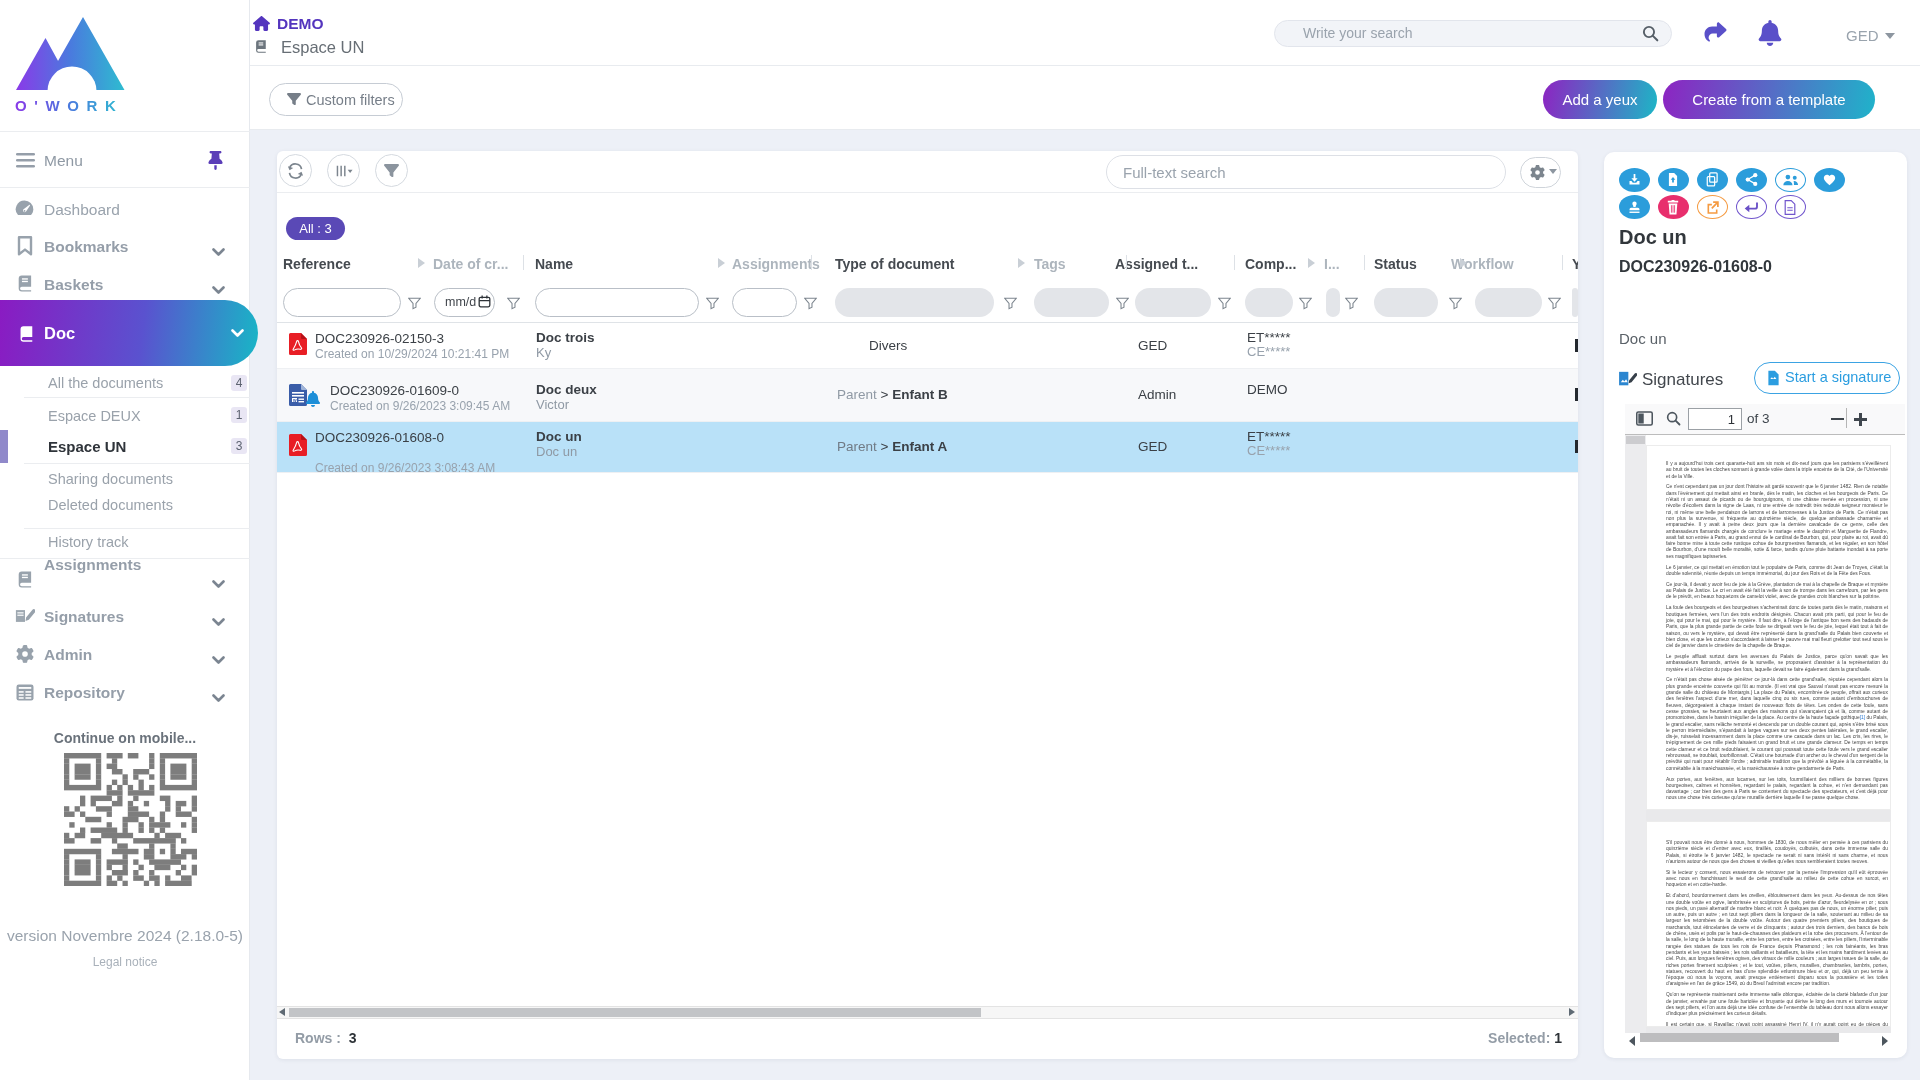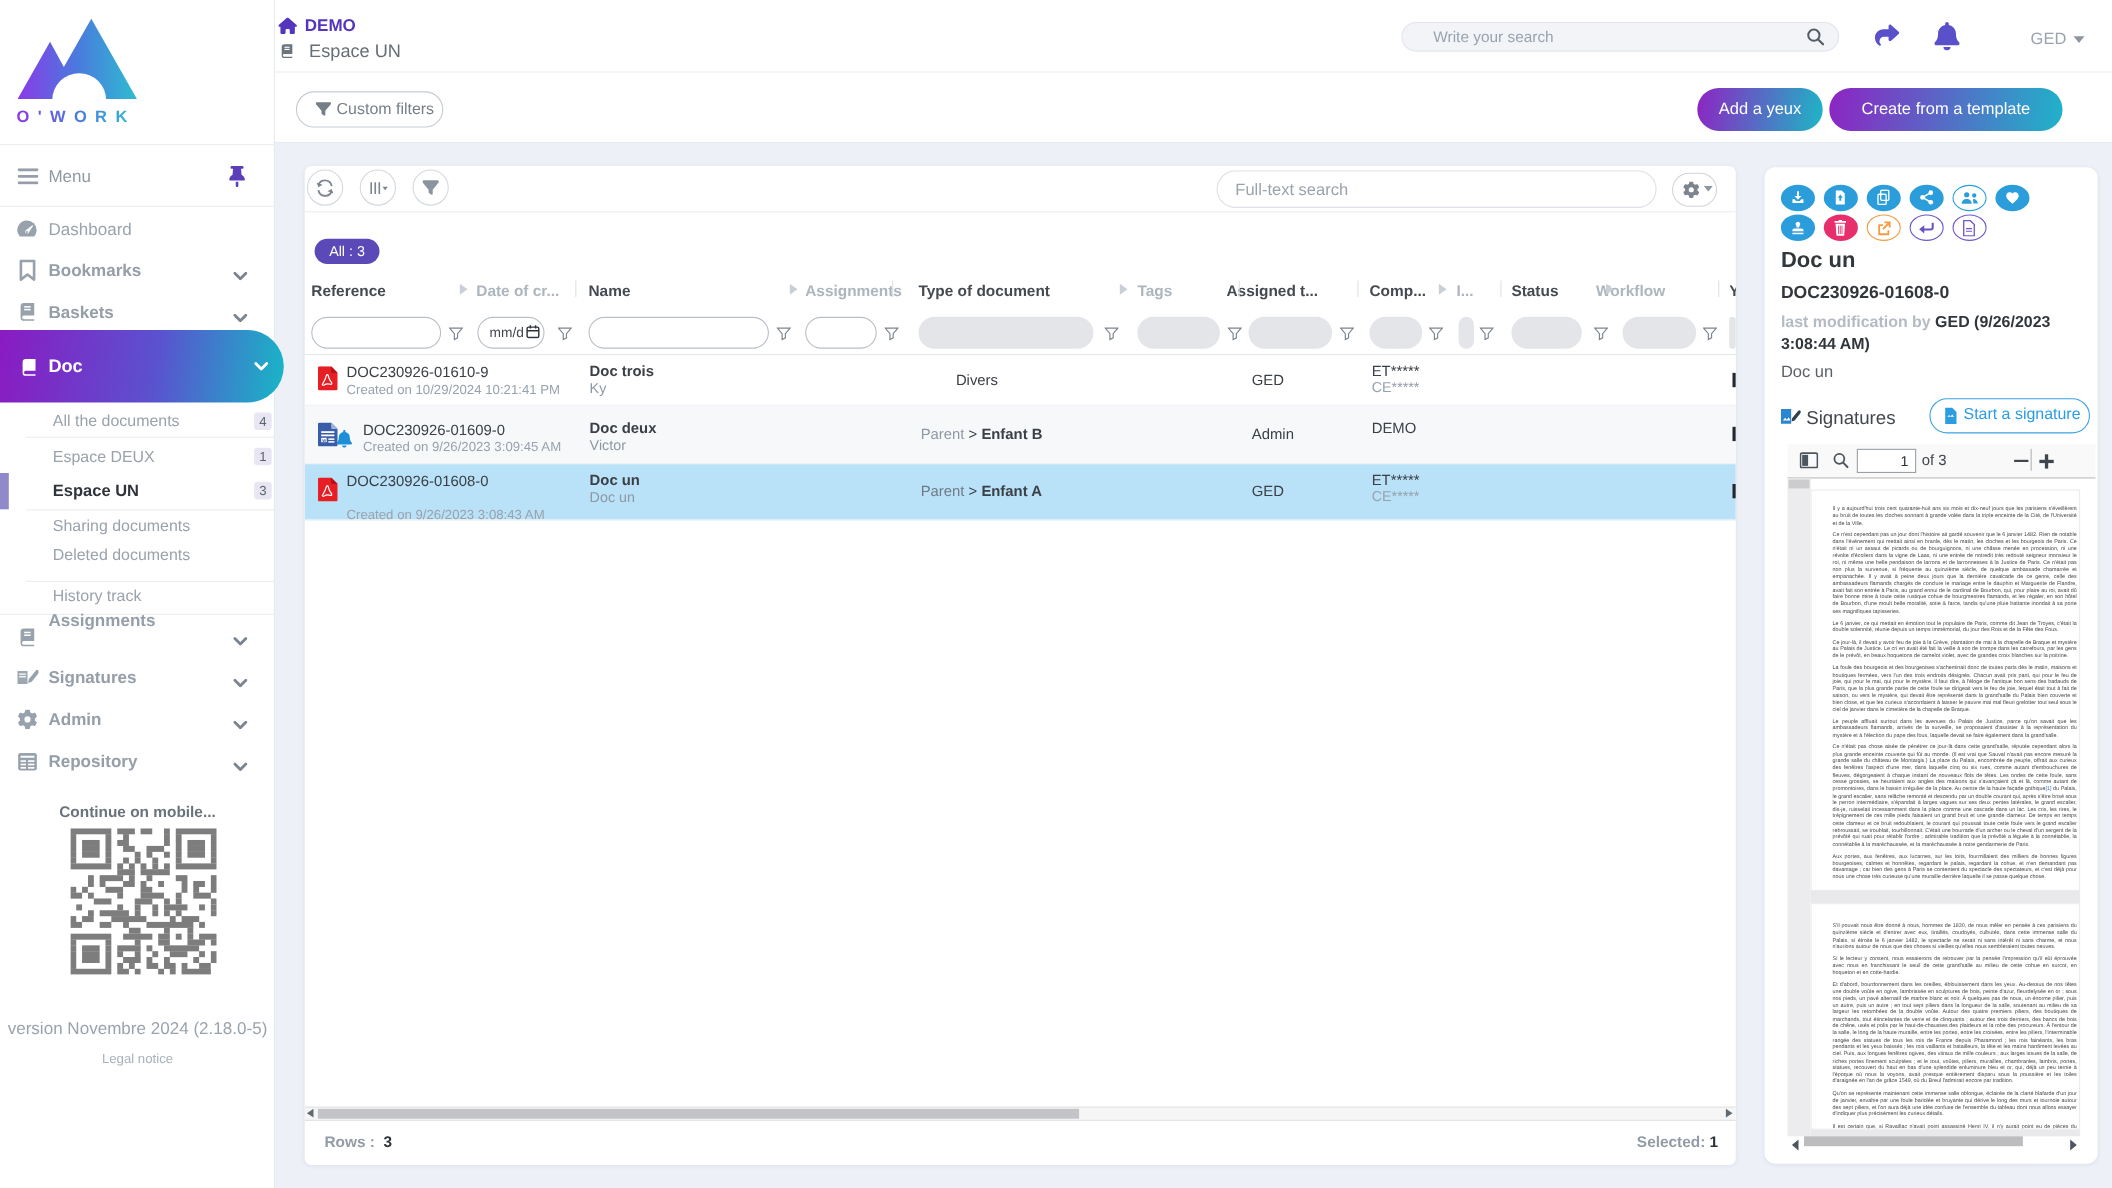--- a/index.html
+++ b/index.html
@@ -173,21 +173,21 @@
       <svg class="abs" style="left:1271px;top:146px" width="13" height="13" viewBox="0 0 512 512">
         <path d="M30 50 h452 l-168 200 v150 l-116 60 v-210z" fill="none" stroke="#7c858e" stroke-width="42"></path>
       </svg>
  <div class="abs" style="left:0;top:171px;width:1301px;height:1px;background:#dfe3e7"></div>
  <div class="abs" style="left:0;top:172px;width:1301px;height:46px;background:#fff;border-bottom:1px solid #eef0f3">
         <svg class="abs" style="left:12px;top:10px" width="18" height="22" viewBox="0 0 18 22">
           <path d="M0 1.5A1.5 1.5 0 0 1 1.5 0H12l6 6v14.5a1.5 1.5 0 0 1-1.5 1.5h-15A1.5 1.5 0 0 1 0 20.5z" fill="#e81e25"></path>
           <path d="M12 0l6 6h-5a1 1 0 0 1-1-1z" fill="#b71218"></path>
           <path d="M4.2 16.2c1.3-2.2 3-5.6 3.5-7.8.2-1 1.5-1 1.7 0 .4 1.9 1.4 4.7 2.9 6.2.8.8.2 2-.9 1.7-1.7-.5-3.9-.5-5.6.6-.9.6-2.2.3-1.6-.7z" fill="none" stroke="#fff" stroke-width="1.1" stroke-linejoin="round"></path>
         </svg>
-        <div class="abs cellmain" style="left:38px;top:8px">DOC230926-01610-9</div>
+        <div class="abs cellmain" style="left:38px;top:8px">DOC230926-02150-3</div>
         <div class="abs cellsub" style="left:38px;top:24px">Created on 10/29/2024 10:21:41 PM</div>
         <div class="abs cellmain bold" style="left:259px;top:7px">Doc trois</div>
         <div class="abs" style="left:259px;top:22px;font-size:13px;color:#8f99a4">Ky</div>
         <div class="abs cellmain" style="left:592px;top:15px">Divers</div>
         <div class="abs cellmain" style="left:861px;top:15px">GED</div>
         <div class="abs cellmain" style="left:970px;top:7px">ET*****</div>
         <div class="abs" style="left:970px;top:21px;font-size:13px;color:#98a2ad">CE*****</div>
         <div class="abs" style="left:1298px;top:16px;width:3px;height:13px;background:#23282e"></div>
       </div>
       <div class="abs" style="left:0;top:218px;width:1301px;height:53px;background:#f7f8fa;border-bottom:1px solid #eef0f3">
@@ -307,21 +307,20 @@
           </svg>
         </div>
         <div class="abs act" style="left:167.5px;top:43px;background:#fff;border:1.5px solid #7156cd">
           <svg width="12" height="15" viewBox="0 0 20 25">
             <path d="M2 1h10l6 6v17H2z" fill="none" stroke="#7156cd" stroke-width="2"></path>
             <path d="M5.5 13h9M5.5 17h9" stroke="#7156cd" stroke-width="1.8"></path>
           </svg>
         </div>
  <div class="abs" style="left:12px;top:74px;font-size:20px;font-weight:bold;color:#32373c">Doc un</div>
  <div class="abs" style="left:12px;top:106px;font-size:16px;font-weight:bold;color:#32373c">DOC230926-01608-0</div>
- <div class="abs" style="left:12px;top:132px;width:276px;font-size:14.5px;font-weight:bold;line-height:19.5px;color:#31363b"><span style="color:#b4bbc3">last modification by </span>GED (9/26/2023 3:08:44 AM)</div>
  <div class="abs" style="left:12px;top:178px;font-size:15px;color:#5a6168">Doc un</div>
  <svg class="abs" style="left:11px;top:219px" width="19" height="16" viewBox="0 0 22 19">
           <path d="M1 1h11v16H1z" fill="#2b86d0"></path>
           <path d="M3 13.5l2.5-3 1.8 2 2-2.6 2 3.6H3z" fill="#fff"></path>
           <path d="M13 11 19.6 2.9a1.8 1.8 0 0 1 2.8 2.2L15.8 13.3l-3.4 1.2z" fill="#37404a"></path>
         </svg>
  <div class="abs" style="left:35px;top:218px;font-size:17px;color:#42474d">Signatures</div>
  <div class="abs" style="left:147px;top:210px;width:146px;height:32px;border:1.5px solid #3ba3e3;border-radius:16px"></div>
  <svg class="abs" style="left:160px;top:218px" width="13" height="16" viewBox="0 0 20 25" fill="#2b9de0">
           <path d="M2 1h10l6 6v17H2z"></path>

